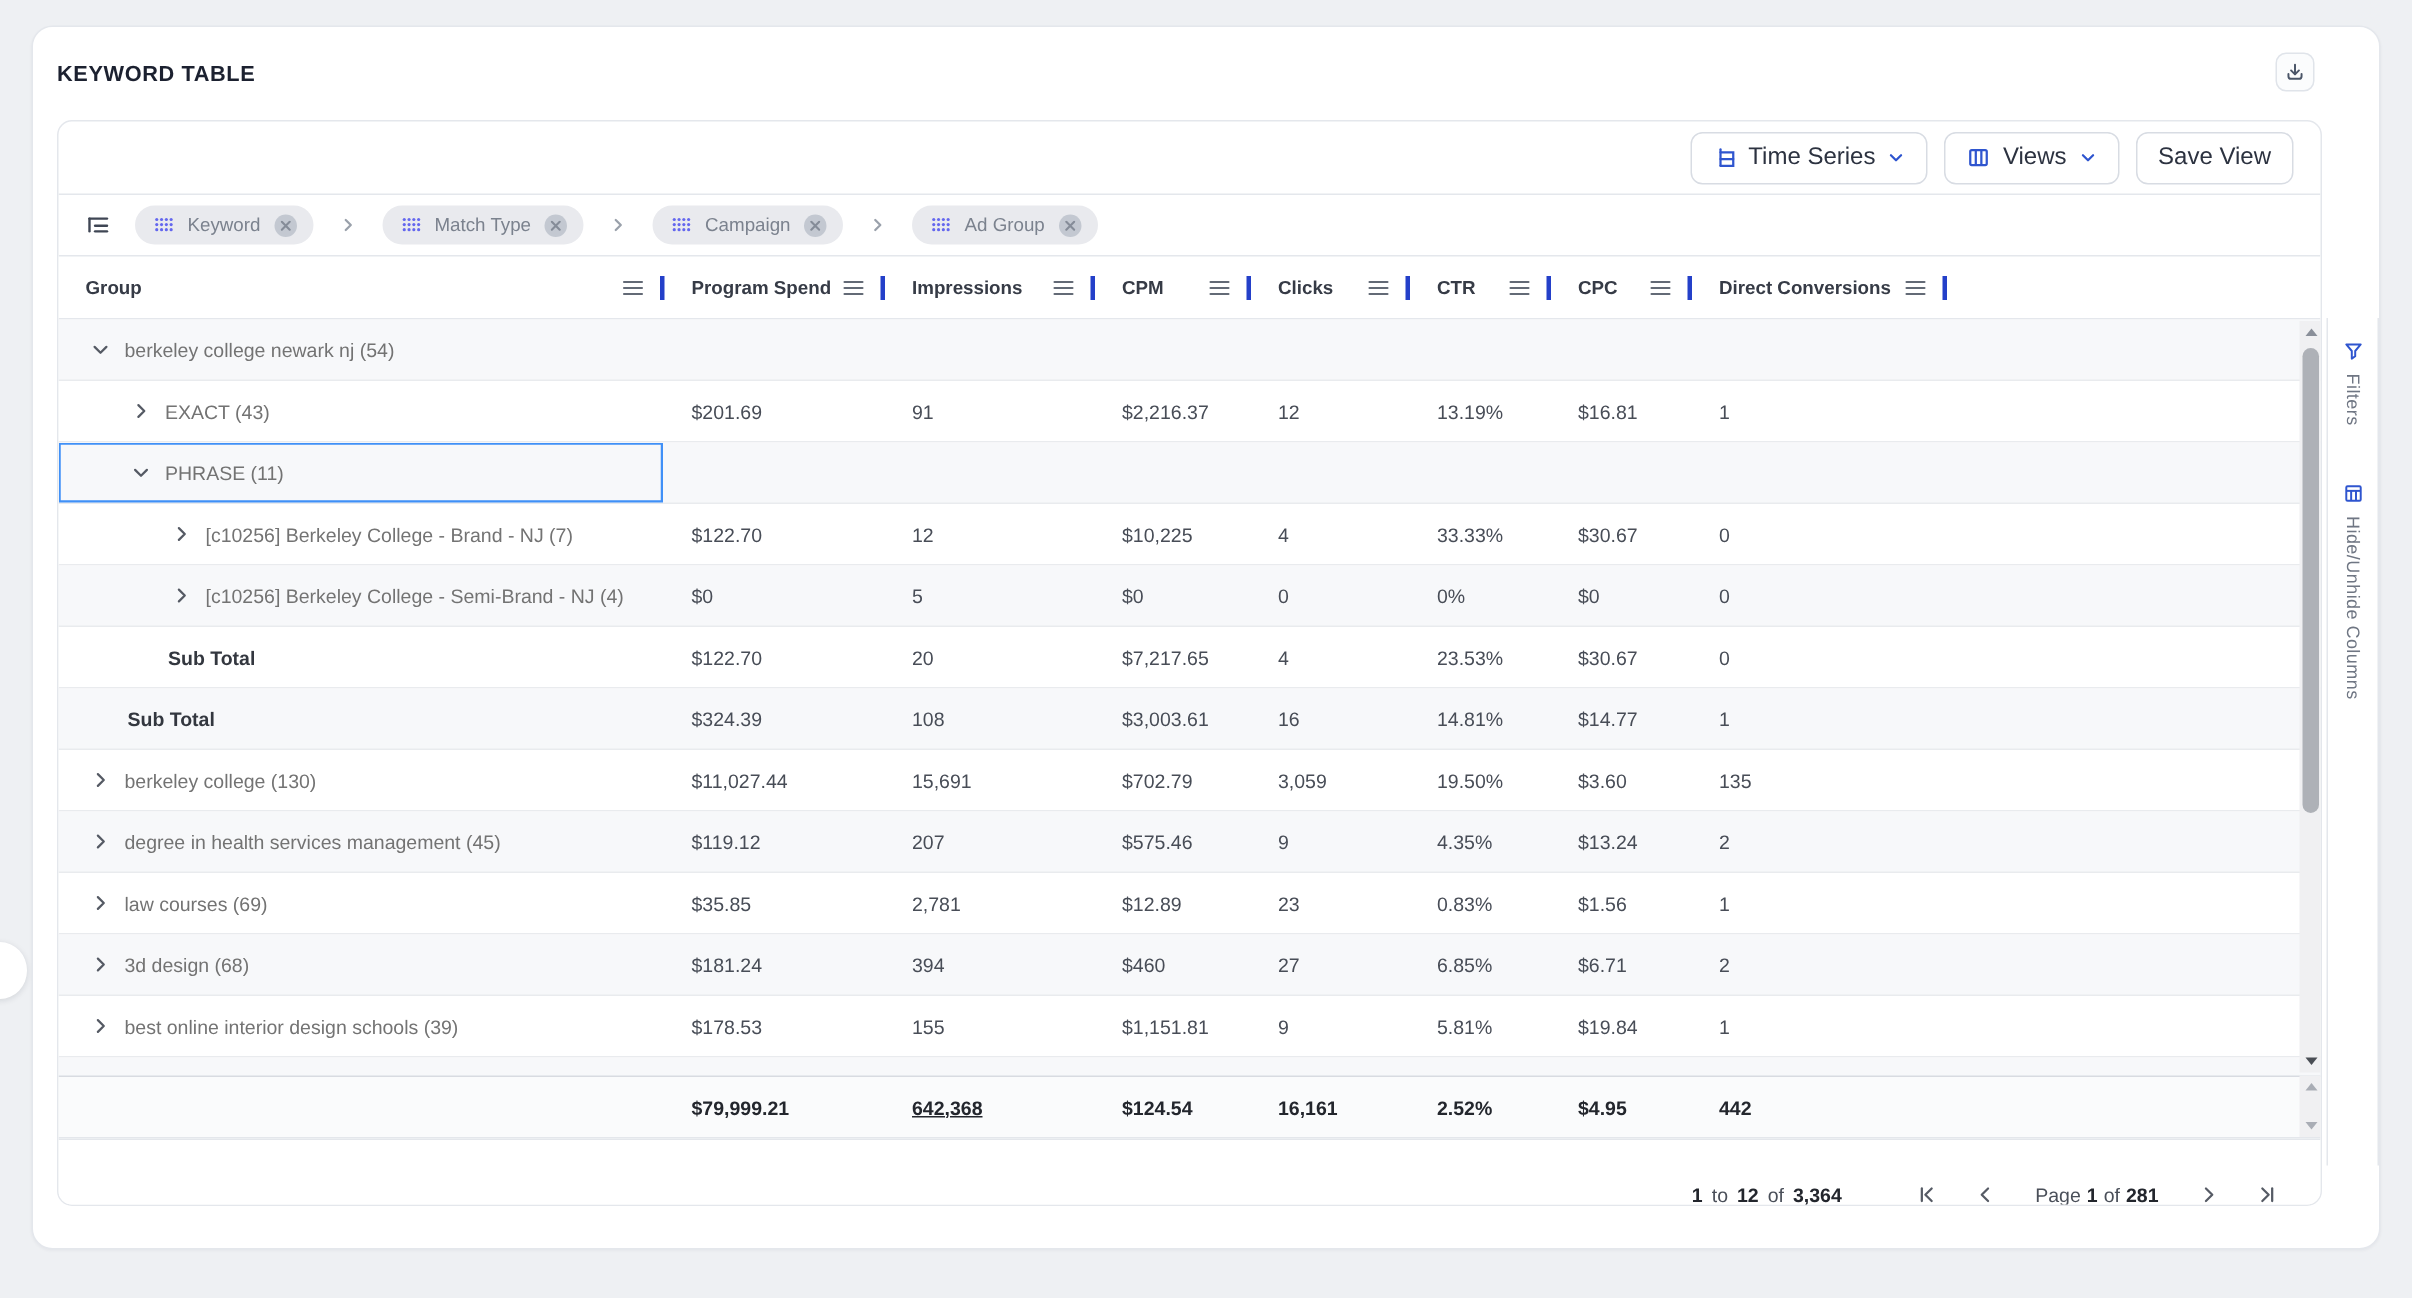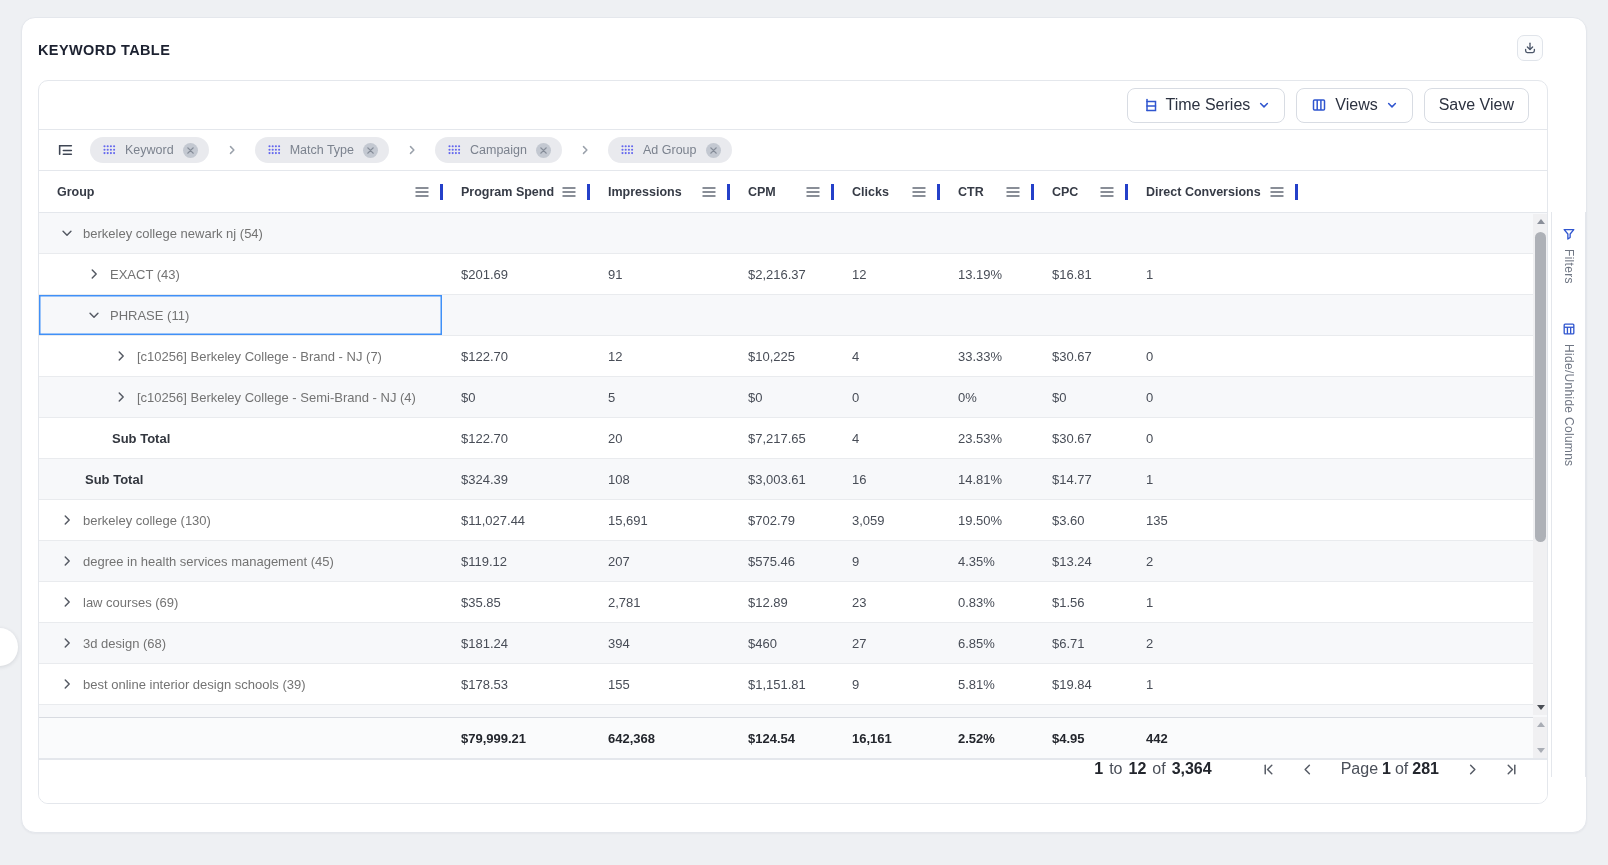--- a/index.html
+++ b/index.html
@@ -85,22 +85,22 @@
   .vsb-main { left:1494px; top:133px; height:501px; }
   .vsb-mini { left:1494px; top:636px; height:41px; }
   .sb-arrow { position:absolute; left:0; width:15px; height:15px; display:flex; align-items:center; justify-content:center; cursor:pointer; }
   .tri-up { width:0; height:0; border-left:4px solid transparent; border-right:4px solid transparent; border-bottom:5px solid #8a8f99; }
   .tri-down { width:0; height:0; border-left:4px solid transparent; border-right:4px solid transparent; border-top:5px solid #4a4e55; }
   .tri-muted { border-top-color:#a9adb5; border-bottom-color:#a9adb5; }
   .sb-thumb { position:absolute; left:2px; width:11px; border-radius:6px; background:#aeb1b7; cursor:grab; }
   
   .pag {
     height:45px; border-top:1px solid #e4e7ec; background:#fff;
-    display:flex; align-items:flex-start; justify-content:flex-end; padding-right:28px;
-    font-size:16px; color:#4a4f59;
+    display:flex; align-items:flex-end; justify-content:flex-end; padding-right:28px;
+    font-size:13px; color:#4a4f59;
   }
   .pag b { font-weight:700; color:#23262d; }
   .pag .seg { margin:0 3px; }
   .pag-icons { display:flex; align-items:center; margin-left:46px; gap:24px; }
   .pag-btn { display:flex; align-items:center; justify-content:center; cursor:pointer; }
   .pag-page { display:flex; gap:4px; margin:0 2px; }
   
   .rail {
     position:absolute; left:1529px; top:194px; width:35px; height:565px;
     background:#fff; border-left:1px solid #e4e7ec; border-right:1px solid #e4e7ec;
@@ -563,21 +563,21 @@
             <div class="vcell" style="width: 106px;">9</div>
             <div class="vcell" style="width: 94px;">5.81%</div>
             <div class="vcell" style="width: 94px;">$19.84</div>
             <div class="vcell" style="width: 170px;">1</div>
           </div>
           <div class="trow partial stripe"></div>
         </div>
       <div class="total-row" id="total-row">
           <div class="gcell" style="width: 403px;"></div>
           <div class="vcell" style="width: 147px;">$79,999.21</div>
-          <div class="vcell" style="width: 140px;">642,368</div>
+          <div class="vcell" style="width: 140px; text-decoration: underline;">642,368</div>
           <div class="vcell" style="width: 104px;">$124.54</div>
           <div class="vcell" style="width: 106px;">16,161</div>
           <div class="vcell" style="width: 94px;">2.52%</div>
           <div class="vcell" style="width: 94px;">$4.95</div>
           <div class="vcell" style="width: 170px;">442</div>
         </div>
     </div>
 
     <div class="pag">
       <span>

